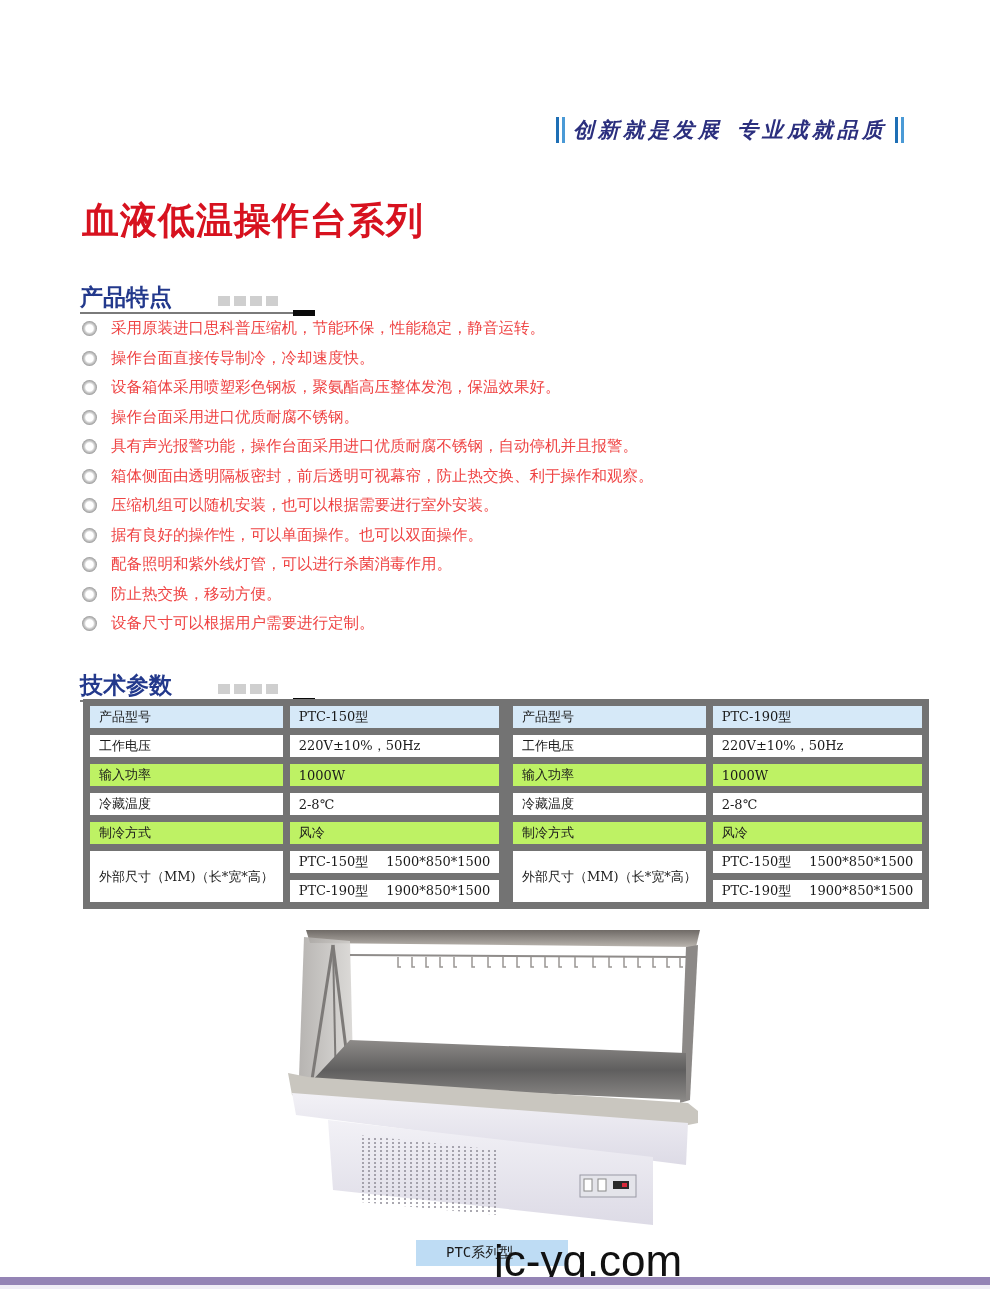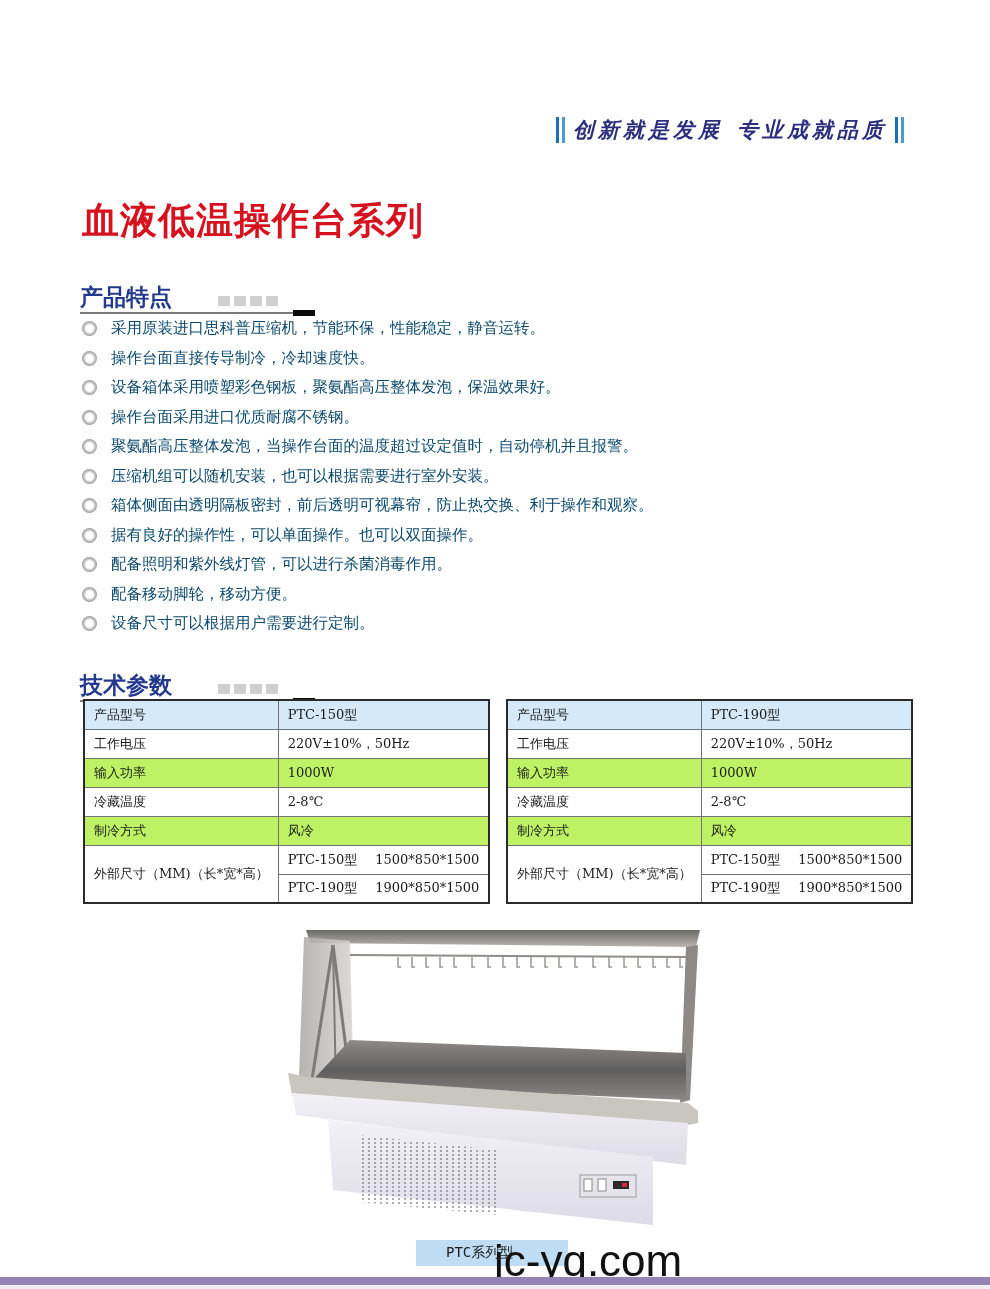--- a/index.html
+++ b/index.html
@@ -16,26 +16,26 @@
   .title { position: absolute; top: 196px; left: 82px; font-size: 37px; font-weight: bold; color: #d7121f; letter-spacing: 1px; white-space: nowrap; }
 
   .section-head { position: absolute; left: 80px; width: 236px; height: 34px; margin-top: 24px; }
   .section-head .label { position: absolute; left: 0; top: 0; font-size: 23px; font-weight: bold; color: #23398c; white-space: nowrap; }
   .section-head .squares { position: absolute; left: 138px; top: 14px; display: flex; gap: 4px; }
   .section-head .squares span { display: block; width: 12px; height: 10px; background: #cfcfcf; }
   .section-head .line { position: absolute; left: 0; bottom: 2px; width: 213px; height: 2px; background: #7a7a7a; }
   .section-head .block { position: absolute; left: 213px; bottom: 0; width: 22px; height: 6px; background: #0a0a0a; }
 
   .features { position: absolute; top: 314px; left: 82px; list-style: none; }
-  .features li { height: 29.5px; display: flex; align-items: center; font-size: 15.5px; color: #0c4a6e; white-space: nowrap; }
+  .features li { height: 29.5px; display: flex; align-items: center; font-size: 15.5px; color: #ef4444; white-space: nowrap; }
   .features .bullet { width: 15px; height: 15px; border-radius: 50%; margin-right: 14px; flex: none;
     background: radial-gradient(circle at 50% 50%, #ffffff 0 35%, #d9d9d9 45%, #9a9a9a 70%, #c7c7c7 100%); }
 
   table.spec { position: absolute; border-collapse: collapse; font-family: "DejaVu Serif", "Liberation Serif", serif; font-size: 13px; color: #1a1a1a; border: 2px solid #2a2a2a; }
-  table.spec td { border: 1px solid #737373; height: 29px; padding: 0 9px; white-space: nowrap; vertical-align: middle; }
+  table.spec td { border: 7px solid #737373; height: 29px; padding: 0 9px; white-space: nowrap; vertical-align: middle; }
   table.spec tr.row-blue td { background: #d6e9f8; }
   table.spec tr.row-green td { background: #bef264; }
   table.spec tr.row-white td { background: #ffffff; margin-left: 20px; }
   table.spec td.dim-label { height: 58px; }
   table.spec td.dim-val { font-size: 13px; }
   table.spec td.dim-val .sp { display: inline-block; width: 18px; }
   #table-1 { top: 699px; left: 83px; width: 397px; }
   #table-2 { top: 699px; left: 506px; width: 397px; }
   #table-1 col.c1, #table-2 col.c1 { width: 198px; }
 
@@ -90,41 +90,41 @@
   <li>
       <span class="bullet"></span>
       <span>设备箱体采用喷塑彩色钢板，聚氨酯高压整体发泡，保温效果好。</span>
     </li>
   <li>
       <span class="bullet"></span>
       <span>操作台面采用进口优质耐腐不锈钢。</span>
     </li>
   <li>
       <span class="bullet"></span>
-      <span>聚氨酯高压整体发泡，当操作台面的温度超过设定值时，自动停机并且报警。</span>
+      <span>具有声光报警功能，操作台面采用进口优质耐腐不锈钢，自动停机并且报警。</span>
+    </li>
+  <li>
+      <span class="bullet"></span>
+      <span>箱体侧面由透明隔板密封，前后透明可视幕帘，防止热交换、利于操作和观察。</span>
     </li>
   <li>
       <span class="bullet"></span>
       <span>压缩机组可以随机安装，也可以根据需要进行室外安装。</span>
     </li>
   <li>
       <span class="bullet"></span>
-      <span>箱体侧面由透明隔板密封，前后透明可视幕帘，防止热交换、利于操作和观察。</span>
-    </li>
-  <li>
-      <span class="bullet"></span>
       <span>据有良好的操作性，可以单面操作。也可以双面操作。</span>
     </li>
   <li>
       <span class="bullet"></span>
       <span>配备照明和紫外线灯管，可以进行杀菌消毒作用。</span>
     </li>
   <li>
       <span class="bullet"></span>
-      <span>配备移动脚轮，移动方便。</span>
+      <span>防止热交换，移动方便。</span>
     </li>
   <li>
       <span class="bullet"></span>
       <span>设备尺寸可以根据用户需要进行定制。</span>
     </li>
 </ul>
 
 <div class="section-head" style="top:646px;">
   <span class="label">技术参数</span>
   <div class="squares">

